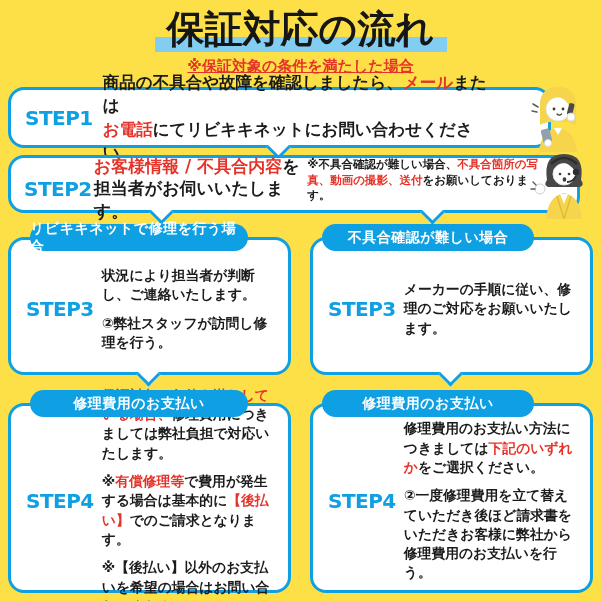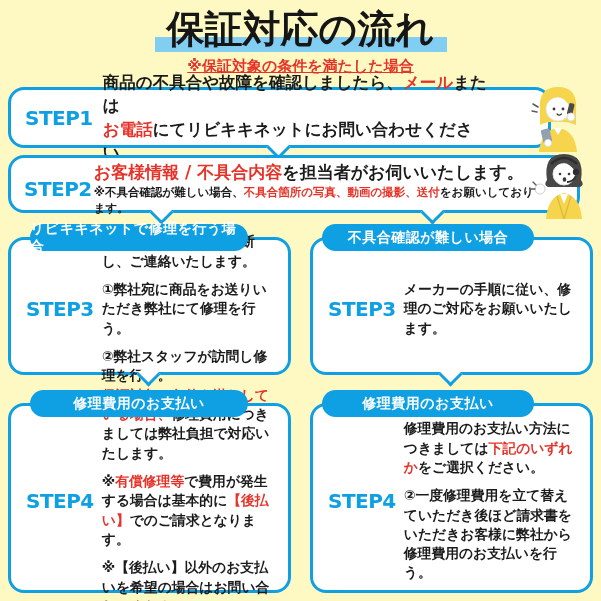--- a/index.html
+++ b/index.html
@@ -4,21 +4,21 @@
 <style>
   :root{
     --blue:#0fa0e3;
     --lightbar:#82cef2;
     --red:#e63329;
     --ink:#1b1b1b;
   }
   *{box-sizing:border-box;margin:0;padding:0;}
   html,body{background:#ffffff;}
   body{font-family:"DejaVu Sans","Liberation Sans",sans-serif;color:var(--ink);}
-  .page{position:relative;width:601px;height:601px;background:#fef9c3;overflow:hidden;}
+  .page{position:relative;width:601px;height:601px;background:#fde047;overflow:hidden;}
 
   
   .title-bar{position:absolute;left:155px;top:37px;width:292px;height:15px;background:var(--lightbar);z-index:1;}
   .page-title{position:absolute;left:0;right:0;top:4px;text-align:center;font-size:38px;font-weight:900;color:#161616;z-index:2;letter-spacing:0px;}
   .page-subtitle{position:absolute;left:0;right:0;top:57px;text-align:center;font-size:15px;font-weight:800;color:var(--red);z-index:2;text-decoration:underline;}
 
   
   .bubble{position:absolute;background:#fff;border:3px solid var(--blue);border-radius:16px;}
   .tail{position:absolute;bottom:-11px;width:17px;height:17px;background:#fff;
         border-right:3px solid var(--blue);border-bottom:3px solid var(--blue);
@@ -26,21 +26,21 @@
   .tail-center{left:calc(50% - 10px);}
   .tail-left{left:25%;}
   .tail-right{left:73%;}
 
   .step-label{color:var(--blue);font-weight:900;font-size:20px;flex:0 0 auto;letter-spacing:-0.5px;}
 
   .step1-content{position:absolute;inset:0;display:flex;align-items:center;gap:10px;padding:4px 60px 4px 14px;}
   .step1-text{font-size:16.5px;font-weight:700;line-height:1.42;}
 
   .step2-content{position:absolute;inset:0;display:flex;align-items:center;gap:2px;padding:12px 34px 3px 13px;}
-  .step2-lines{display:flex;flex-direction:column;}
+  .step2-lines{display:flex;flex-direction:row;}
   .step2-line1{font-size:17px;font-weight:800;line-height:1.3;}
   .step2-line2{font-size:11.5px;font-weight:800;line-height:1.35;margin-top:2px;}
 
   .pill{position:absolute;height:27px;background:var(--blue);border-radius:14px;z-index:4;
         display:flex;align-items:center;justify-content:center;
         color:#fff;font-weight:800;font-size:14px;letter-spacing:0.5px;}
 
   .col-content{position:absolute;inset:0;display:flex;align-items:center;gap:8px;padding:16px 8px 10px 15px;}
   .col-text{font-size:13.8px;font-weight:700;line-height:1.4;}
   .para{margin:0 0 9px;}
@@ -112,21 +112,20 @@
     <path d="M6 35 l3 3 M4 42 l4 0" stroke="#5a5a5a" stroke-width="1.4" stroke-linecap="round"></path>
   </svg>
 
   <div class="pill" style="left:30px;top:224px;width:218px;">リビキキネットで修理を行う場合</div>
 
   <div class="bubble" style="left:8px;top:237px;width:283px;height:138px;">
     <div class="col-content">
       <span class="step-label">STEP3</span>
       <span class="col-text">
         <p class="para"><span>状況により担当者が判断し、ご連絡いたします。</span></p>
-        <p class="para"><span>①弊社宛に商品をお送りいただき弊社にて修理を行う。</span></p>
         <p class="para"><span>②弊社スタッフが訪問し修理を行う。</span></p>
       </span>
     </div>
     <div class="tail tail-center"></div>
   </div>
 
   <div class="pill" style="left:30px;top:390px;width:218px;">修理費用のお支払い</div>
 
   <div class="bubble" style="left:8px;top:403px;width:283px;height:190px;">
     <div class="col-content">

